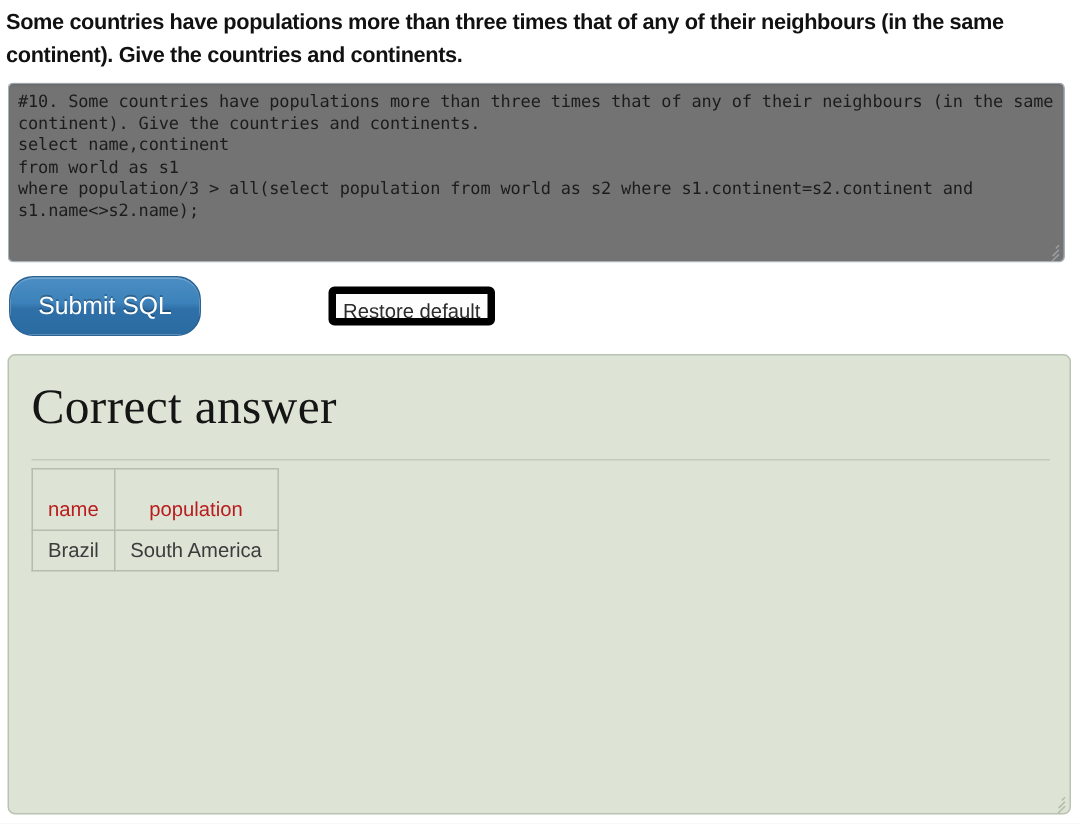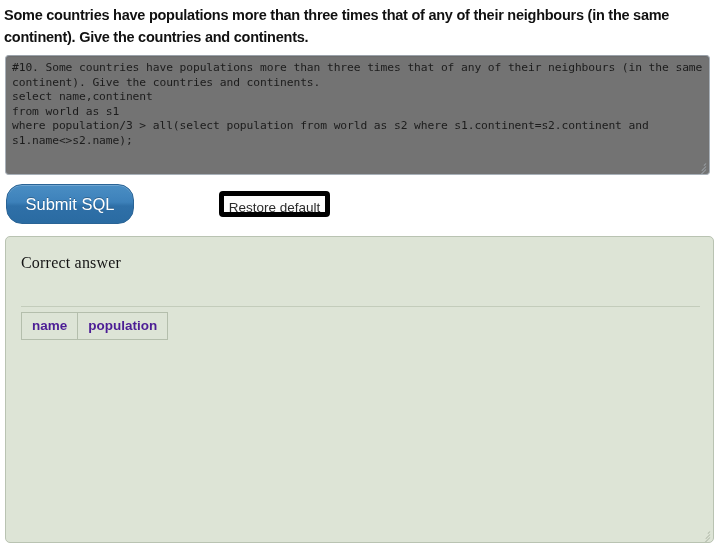--- a/index.html
+++ b/index.html
@@ -128,21 +128,21 @@
     background: #dde4d6;
     border: 1px solid #b9c3b2;
     border-radius: 5px;
     overflow: hidden;
   }
   .result-title {
     position: absolute;
     left: 15px;
     top: 17px;
     font-family: "Liberation Serif", "DejaVu Serif", serif;
-    font-size: 16px;
+    font-size: 33px;
     font-weight: normal;
     color: #151515;
     letter-spacing: 0.2px;
     margin: 0;
   }
   .result-divider {
     position: absolute;
     left: 15px;
     top: 69px;
     width: 679px;
@@ -160,24 +160,24 @@
   table.result-table th,
   table.result-table td {
     border: 1px solid #b4beac;
     padding: 4px 10px 5px 10px;
     font-size: 13.5px;
     text-align: left;
     white-space: nowrap;
     background: #dde4d6;
   }
   table.result-table th {
-    font-weight: bold;
-    color: #4c1d95;
+    font-weight: normal;
+    color: #b91c1c;
     text-align: center;
-    padding-top: 5px;
+    padding-top: 19px;
     padding-bottom: 6px;
   }
   table.result-table td {
     color: #3c3c3c;
     padding-top: 5px;
     padding-bottom: 6px;
   }
 
   .watermark {
     position: absolute;
@@ -219,20 +219,24 @@
   <div class="result-divider"></div>
 
   <table class="result-table">
     <thead>
       <tr>
         <th>name</th>
         <th>population</th>
       </tr>
     </thead>
     <tbody>
+      <tr>
+        <td>Brazil</td>
+        <td>South America</td>
+      </tr>
     </tbody>
   </table>
 
 
   <span class="resize-grip panel-grip">
     <span></span>
       <span></span>
       <span></span>
   </span>
 </div>

